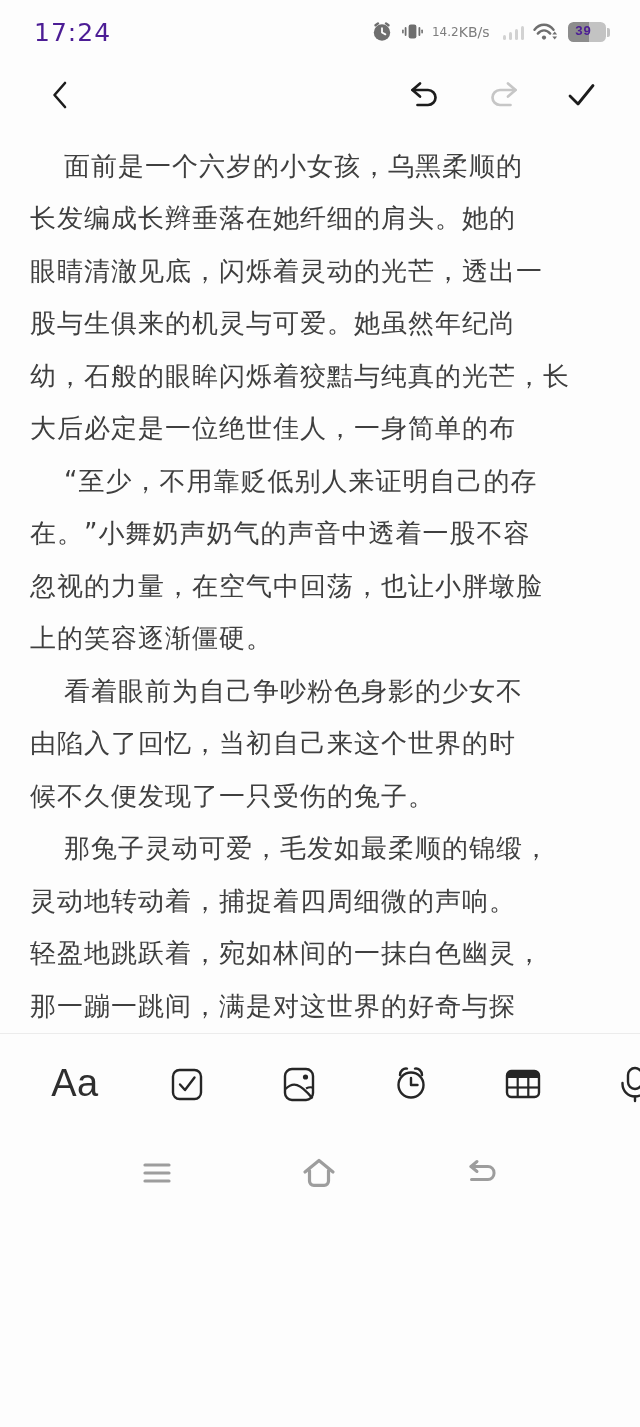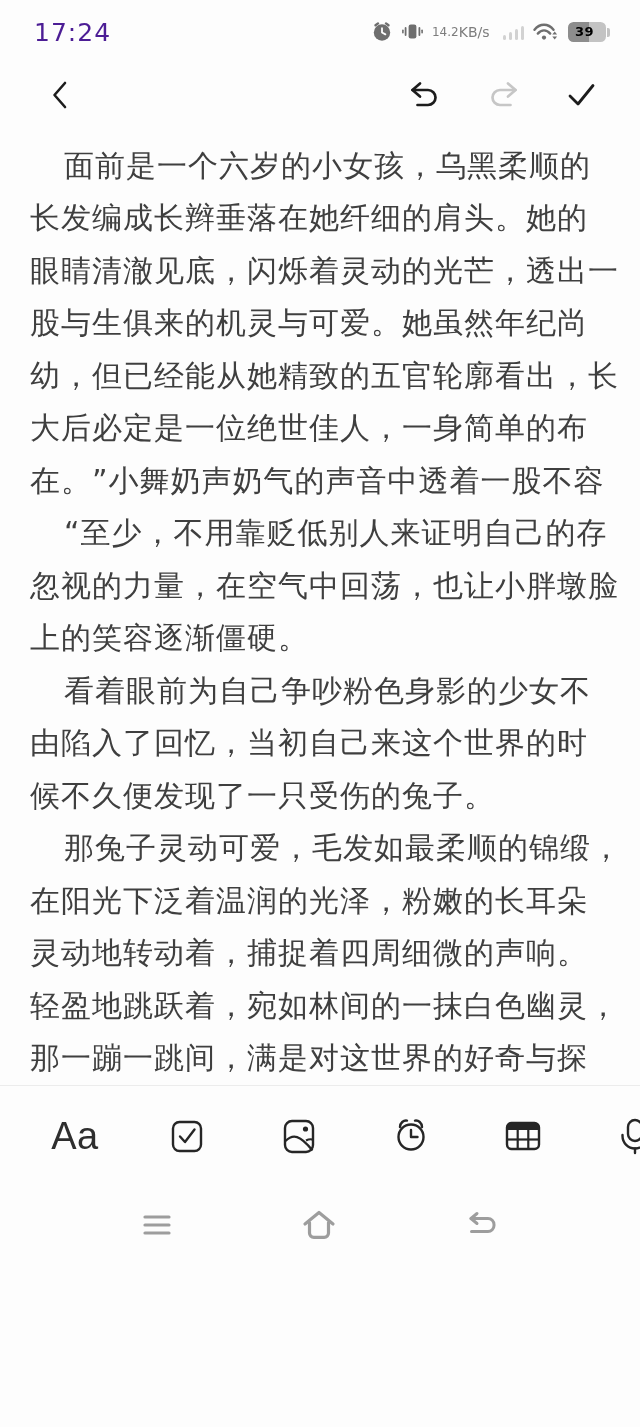--- a/index.html
+++ b/index.html
@@ -19,38 +19,38 @@
   }
   .status-time { font-size:25px; color:#4c1d95; letter-spacing:1px; }
   .status-right { display:flex; align-items:center; gap:9px; }
   .speed { display:flex; align-items:flex-start; line-height:11px; color:#7d7d7d; }
   .speed .val { font-size:12px; }
   .speed .unit { font-size:14px; }
   .sig-bars { display:flex; align-items:flex-end; gap:2.5px; height:15px; margin-left:4px; }
   .sig-bars i { display:block; width:3.5px; background:#d2d2d2; border-radius:1.5px; }
   .battery { position:relative; width:38px; height:20px; border-radius:5.5px; background:#c3c3c3; overflow:hidden; }
   .battery .fill { position:absolute; left:0; top:0; bottom:0; width:55%; background:#8d8d8d; border-radius:5.5px 0 0 5.5px; }
-  .battery .pct { position:absolute; left:7px; top:50%; transform:translateY(-52%); color:#000000; font-size:13px; font-weight:bold; letter-spacing:0.5px; }
+  .battery .pct { position:absolute; left:7px; top:50%; transform:translateY(-52%); color:#4c1d95; font-size:13px; font-weight:bold; letter-spacing:0.5px;font-family:Liberation Mono, monospace; }
   .battery-nub { width:3px; height:9px; background:#c3c3c3; border-radius:0 2px 2px 0; margin-left:1px; }
   .bat-wrap { display:flex; align-items:center; }
   
   .edit-bar {
     height:86px;
     display:flex; align-items:center;
     padding:0 42px 0 46px;
   }
   .edit-bar .spacer { flex:1; }
   .edit-bar .right { display:flex; align-items:center; gap:44px; }
   .icon-btn { display:flex; align-items:center; justify-content:center; background:none; border:none; padding:0; cursor:pointer; }
   
   .note-body { padding:2px 28px 0 30px; }
   .line {
     height:52.5px;
     display:flex; align-items:center;
-    font-size:30px;
+    font-size:26px;
     letter-spacing:1px;
     color:#3f3f3f;
     white-space:nowrap;
     overflow:visible;
   }
   .line.first { padding-left:34px; }
   
   .divider { height:1px; background:#ececec; width:100%; }
   .insert-bar {
     height:100px;
@@ -158,37 +158,36 @@
     </button>
   </div>
 </div>
 
 <div class="note-body">
     <div>
       <div class="line first">面前是一个六岁的小女孩，乌黑柔顺的</div>
       <div class="line">长发编成长辫垂落在她纤细的肩头。她的</div>
       <div class="line">眼睛清澈见底，闪烁着灵动的光芒，透出一</div>
       <div class="line">股与生俱来的机灵与可爱。她虽然年纪尚</div>
-      <div class="line">幼，但已经能从她精致的五官轮廓看出，长</div>
+      <div class="line">幼，石般的眼眸闪烁着狡黠与纯真的光芒，长</div>
       <div class="line">大后必定是一位绝世佳人，一身简单的布</div>
     </div>
     <div>
+      <div class="line first">“至少，不用靠贬低别人来证明自己的存</div>
       <div class="line">在。”小舞奶声奶气的声音中透着一股不容</div>
-      <div class="line first">“至少，不用靠贬低别人来证明自己的存</div>
       <div class="line">忽视的力量，在空气中回荡，也让小胖墩脸</div>
       <div class="line">上的笑容逐渐僵硬。</div>
     </div>
     <div>
       <div class="line first">看着眼前为自己争吵粉色身影的少女不</div>
       <div class="line">由陷入了回忆，当初自己来这个世界的时</div>
       <div class="line">候不久便发现了一只受伤的兔子。</div>
     </div>
     <div>
       <div class="line first">那兔子灵动可爱，毛发如最柔顺的锦缎，</div>
-      <div class="line">在阳光下泛着温润的光泽，粉嫩的长耳朵</div>
       <div class="line">灵动地转动着，捕捉着四周细微的声响。</div>
     </div>
     <div>
       <div class="line">轻盈地跳跃着，宛如林间的一抹白色幽灵，</div>
       <div class="line">那一蹦一跳间，满是对这世界的好奇与探</div>
     </div>
   </div>
 
 <div class="divider"></div>
 <div class="insert-bar">

